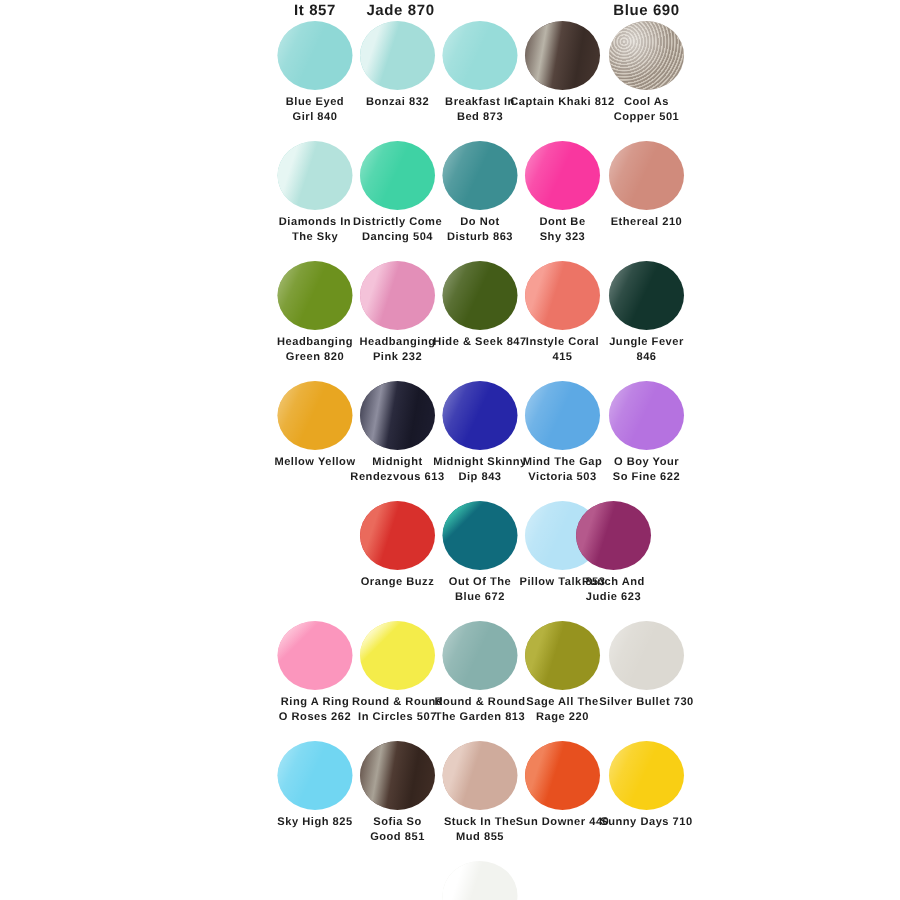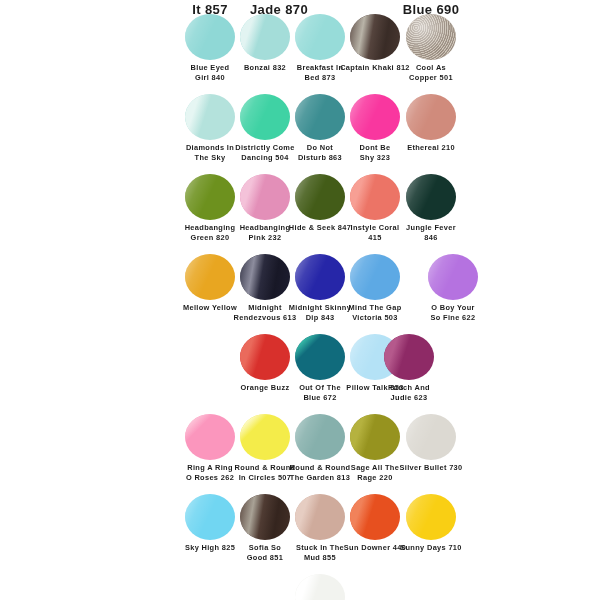--- a/index.html
+++ b/index.html
@@ -25,21 +25,21 @@
   .top-strip {
     position: absolute;
     top: 0;
     left: 0;
     width: 600px;
     height: 14px;
   }
   .top-strip .frag {
     position: absolute;
     top: 2px;
-    font-size: 13px;
+    font-size: 10px;
     font-weight: bold;
     color: #1d1d1d;
     letter-spacing: 0.4px;
     white-space: nowrap;
     text-align: center;
     transform: translateX(-50%);
   }
 
   
   .rows {
@@ -99,21 +99,21 @@
     height: 46px;
   }
 </style>
 </head>
 <body>
 
 <div id="swatch-page">
 
   <div class="top-strip">
       <div class="frag" style="left: 210px;">It 857</div>
-      <div class="frag" style="left: 279px;">Jade 870</div>
+      <div class="frag" style="left: 267px;">Jade 870</div>
       <div class="frag" style="left: 431px;">Blue 690</div>
     </div>
 
   <div class="rows">
       <div class="swatch-row">
         <div class="swatch-cell" style="left: 210px;">
           <div class="swatch-disc-wrap">
             <div class="swatch-disc" style="background: rgb(143, 216, 214);">
               <span class="gloss" style="background: linear-gradient(115deg, rgba(255, 255, 255, 0.45) 0%, rgba(255, 255, 255, 0.12) 26%, rgba(255, 255, 255, 0) 48%);"></span>
             </div>
@@ -277,21 +277,21 @@
         </div>
         <div class="swatch-cell" style="left: 375px;">
           <div class="swatch-disc-wrap">
             <div class="swatch-disc" style="background: rgb(93, 169, 228);">
               <span class="gloss" style="background: linear-gradient(115deg, rgba(255, 255, 255, 0.45) 0%, rgba(255, 255, 255, 0.12) 26%, rgba(255, 255, 255, 0) 48%);"></span>
             </div>
           </div>
           <div class="swatch-label">Mind The Gap
 Victoria 503</div>
         </div>
-        <div class="swatch-cell" style="left: 453px; text-align: center;">
+        <div class="swatch-cell" style="left: 431px; text-align: center;">
           <div class="swatch-disc-wrap">
             <div class="swatch-disc" style="background: rgb(181, 114, 224);">
               <span class="gloss" style="background: linear-gradient(115deg, rgba(255, 255, 255, 0.45) 0%, rgba(255, 255, 255, 0.12) 26%, rgba(255, 255, 255, 0) 48%);"></span>
             </div>
           </div>
           <div class="swatch-label">O Boy Your
 So Fine 622</div>
         </div>
       </div>
       <div class="swatch-row">

